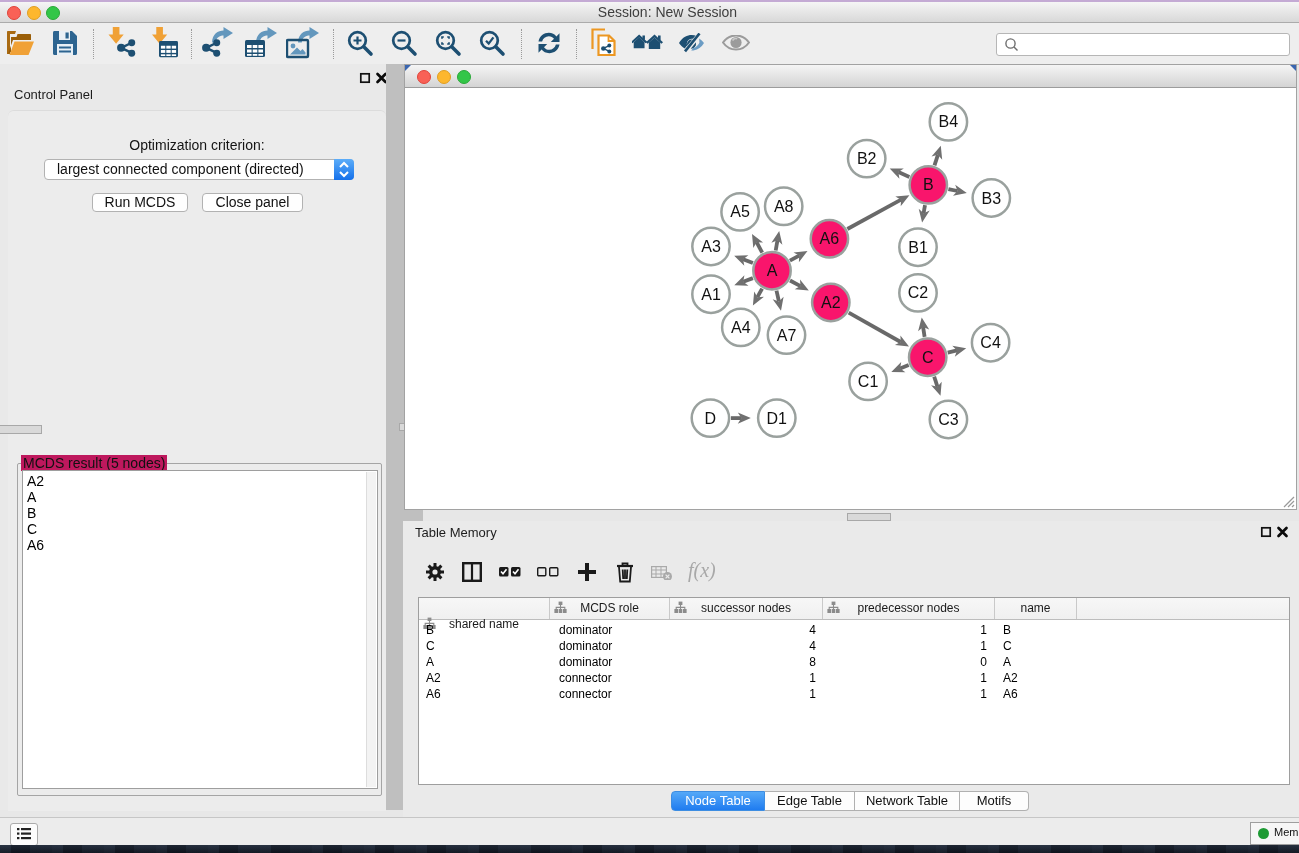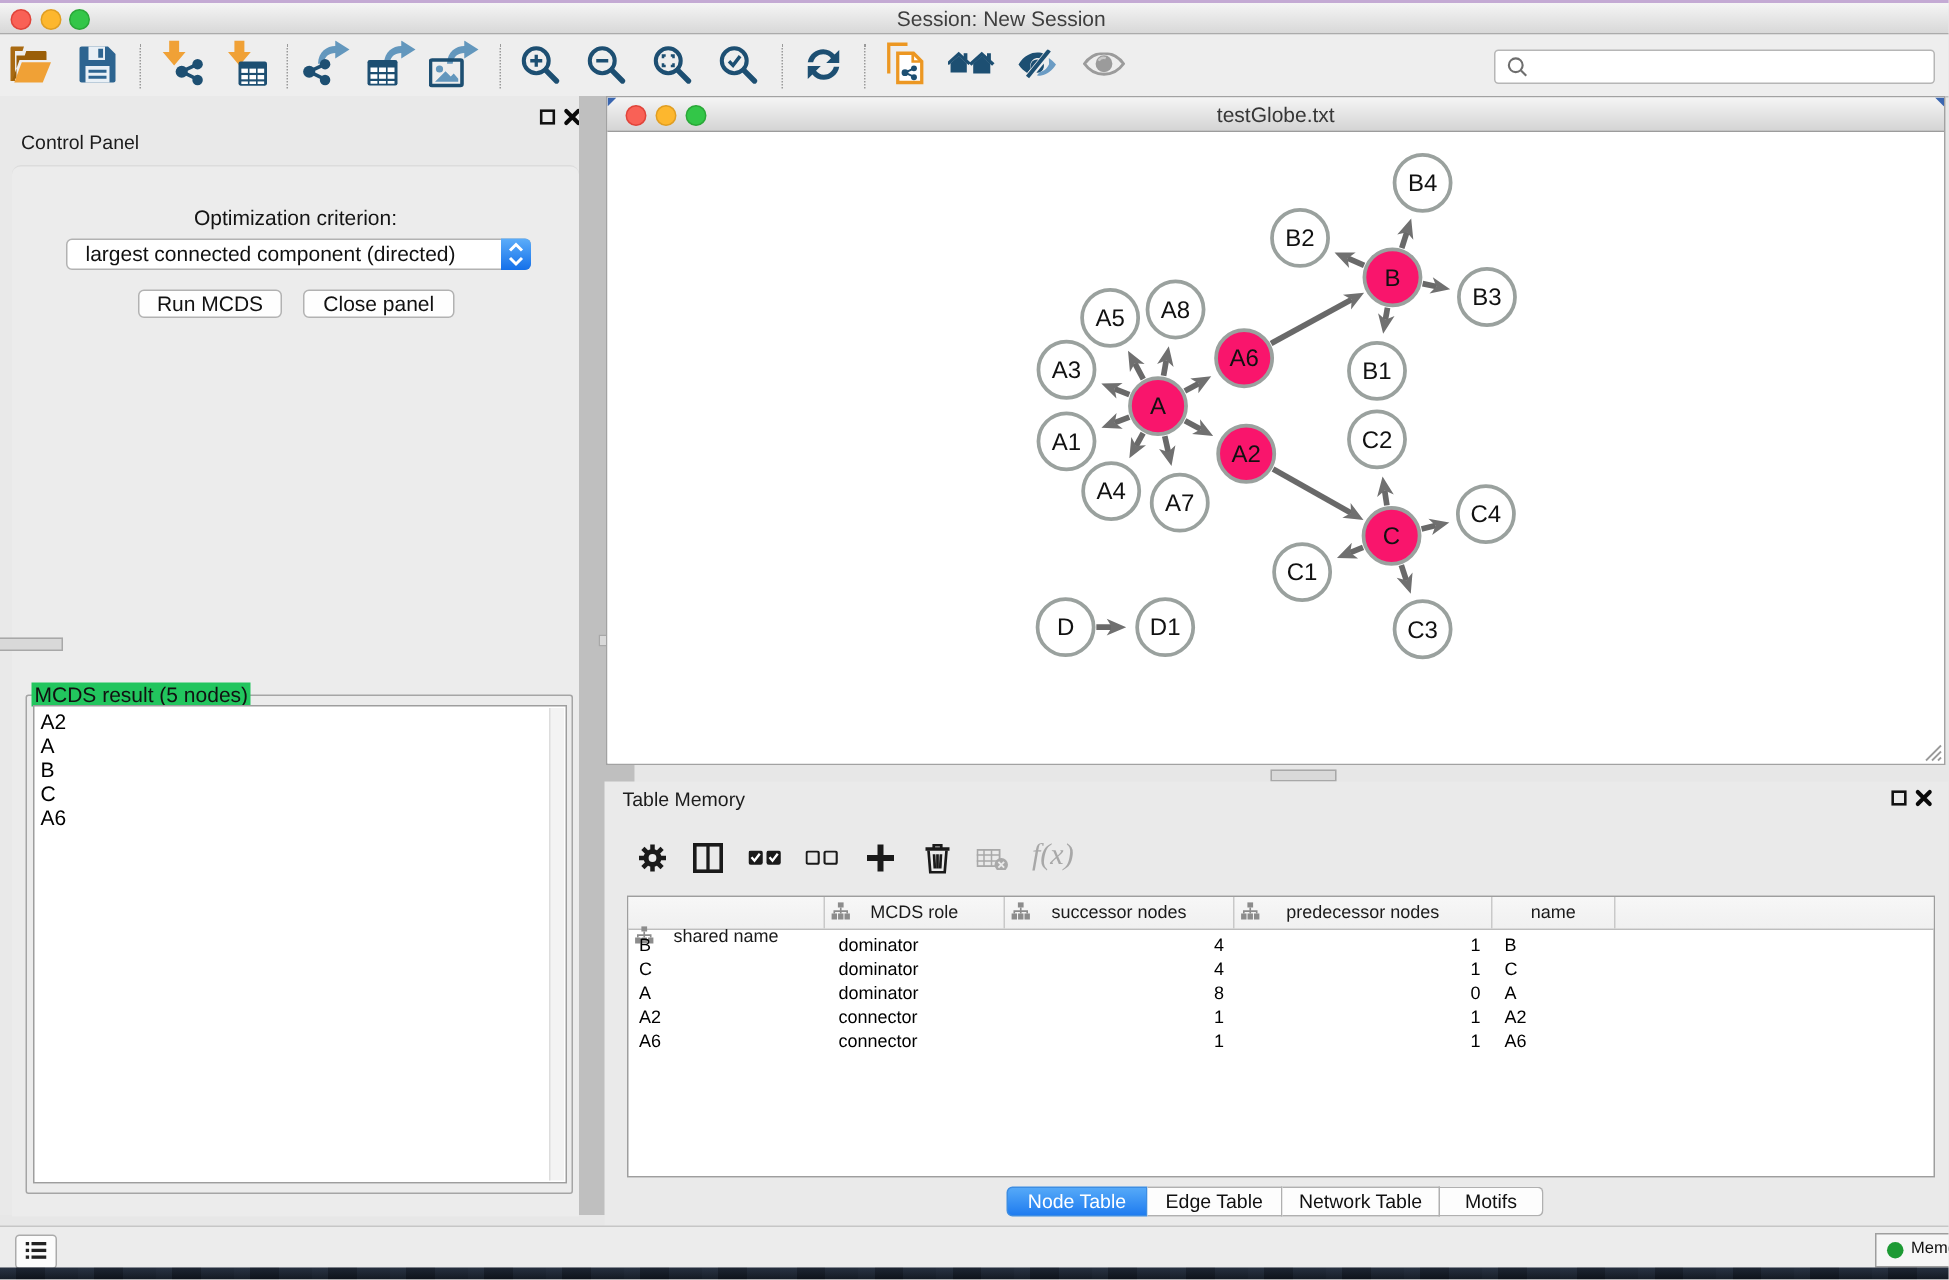--- a/index.html
+++ b/index.html
@@ -36,21 +36,21 @@
   font-size:14px;color:#141414;}
 #combo{position:absolute;left:36px;top:48px;width:308px;height:19px;
   background:#fff;border:1px solid #b2b2b2;border-radius:4px;}
 #combo .txt{position:absolute;left:12px;top:1px;font-size:14px;color:#111;}
 #combo .step{position:absolute;right:-1px;top:-1px;width:20px;height:21px;
   border-radius:0 4px 4px 0;background:linear-gradient(#5cadf9,#1470ea);}
 .btn{position:absolute;height:17px;background:#fefefe;border:1px solid #b2b2b2;
   border-radius:4px;font-size:14px;color:#111;text-align:center;line-height:17px;}
 #fieldset{position:absolute;left:9px;top:352px;width:363px;height:331px;
   border:1px solid #a5a5a5;border-radius:2px;}
-#fieldset .legend{position:absolute;left:3px;top:-9px;background:#22c55e;
+#fieldset .legend{position:absolute;left:3px;top:-9px;background:#be185d;
   padding:0 2px;font-size:14px;color:#111;}
 #mcdslist{position:absolute;left:4px;top:6px;width:354px;height:317px;
   background:#fff;border:1px solid #9e9e9e;}
 #mcdslist .item{padding-left:4px;font-size:14px;color:#000;height:16px;line-height:16px;}
 #mcdslist .sb{position:absolute;right:1px;top:1px;bottom:1px;width:9px;
   background:#f3f3f3;border-left:1px solid #ddd;}
 
 .vline{left:386px;top:64px;width:1px;height:746px;background:#bfbfbf;}
 .handle{background:#d9d9d9;border:1px solid #a8a8a8;width:6px;height:6px;}
 
@@ -296,21 +296,20 @@
 </div>
 <div class="vline abs"></div>
 <div class="handle abs" style="left:399px;top:423px;"></div>
 <div class="handle abs" style="left:-3px;top:425px;width:7px;height:7px;"></div>
 
 <div id="netwin" class="abs">
   <div id="nettitle">
     <div class="tl" style="left:12px;top:5px;background:#f96156;border:0.5px solid #e0443a;"></div>
     <div class="tl" style="left:32px;top:5px;background:#fdb72e;border:0.5px solid #e09e22;"></div>
     <div class="tl" style="left:52px;top:5px;background:#33c648;border:0.5px solid #2aa838;"></div>
-    <div class="title">testGlobe.txt</div>
   </div>
   <svg style="position:absolute;left:0px;top:0px;" width="6" height="6" viewBox="0 0 6 6">
       <path d="M0 0 L6 0 L0 6 Z" fill="#3a66b0"></path>
     </svg>
   <svg style="position:absolute;right:0px;top:0px;" width="6" height="6" viewBox="0 0 6 6">
       <path d="M0 0 L6 0 L6 6 Z" fill="#3a66b0"></path>
     </svg>
   <div id="netcanvas">
     <svg width="891" height="421" viewBox="0 0 891 421">
       <g stroke="#696969" stroke-width="3.8" fill="#707070">

